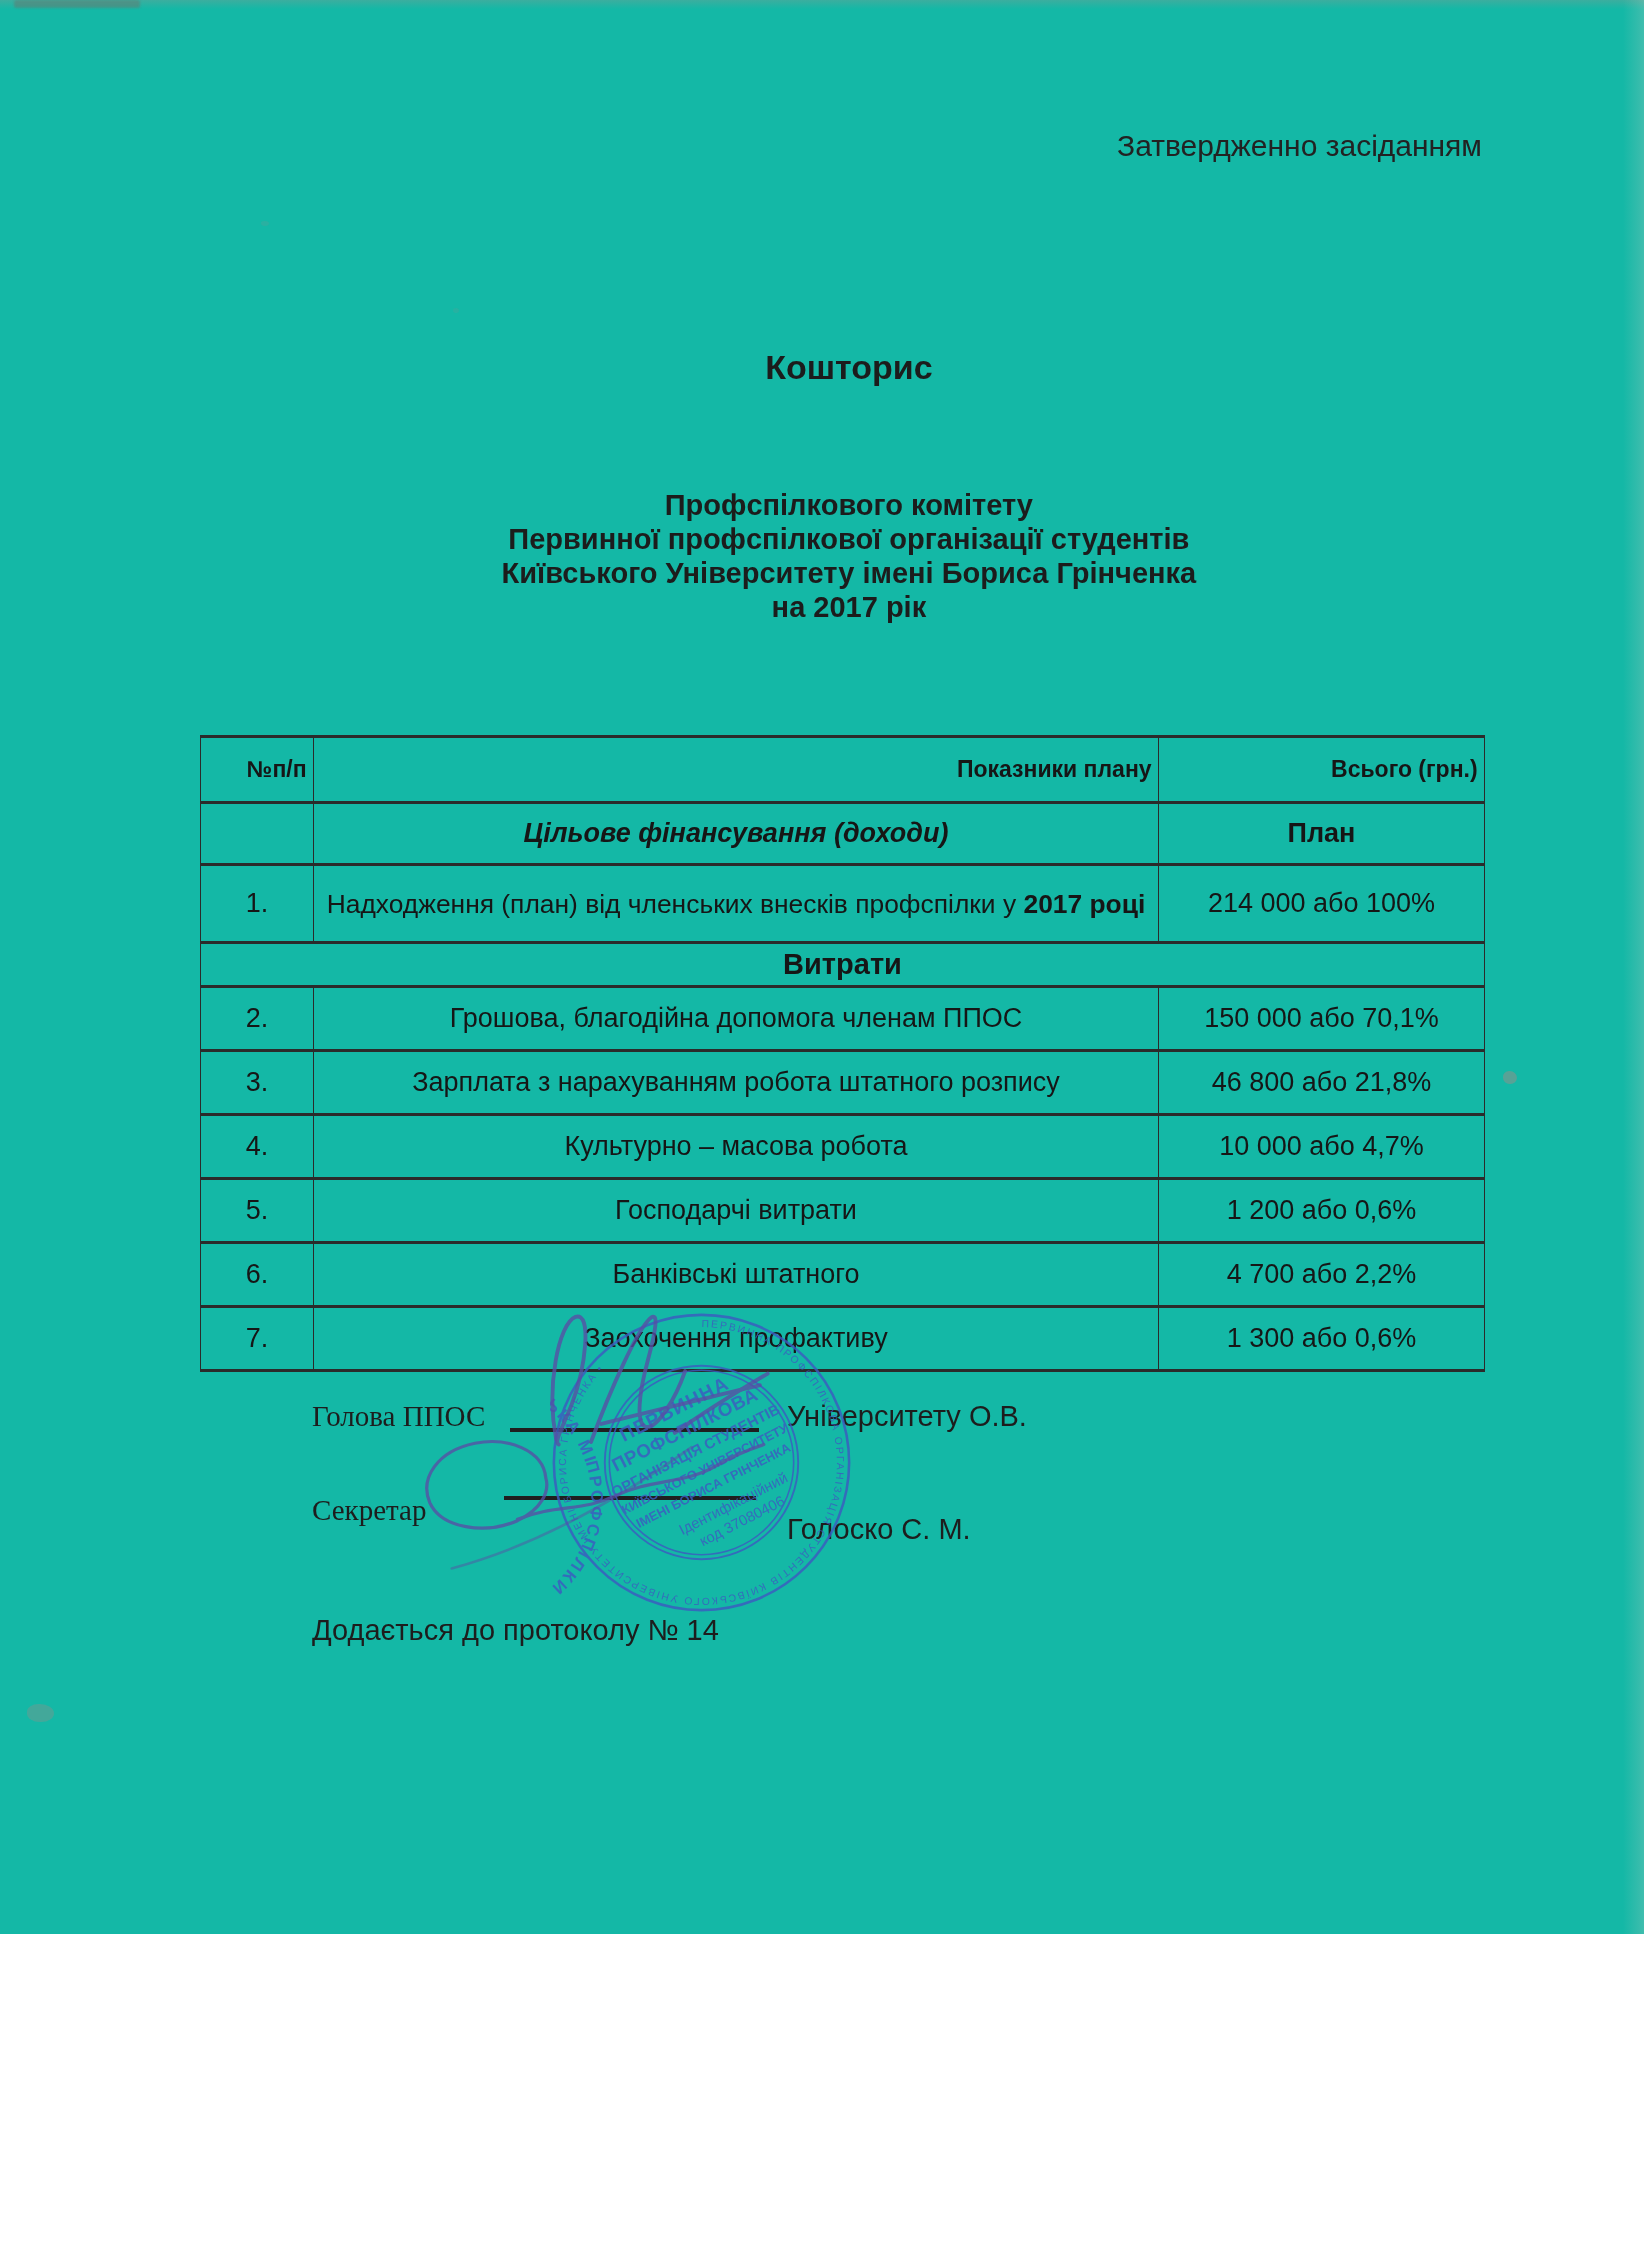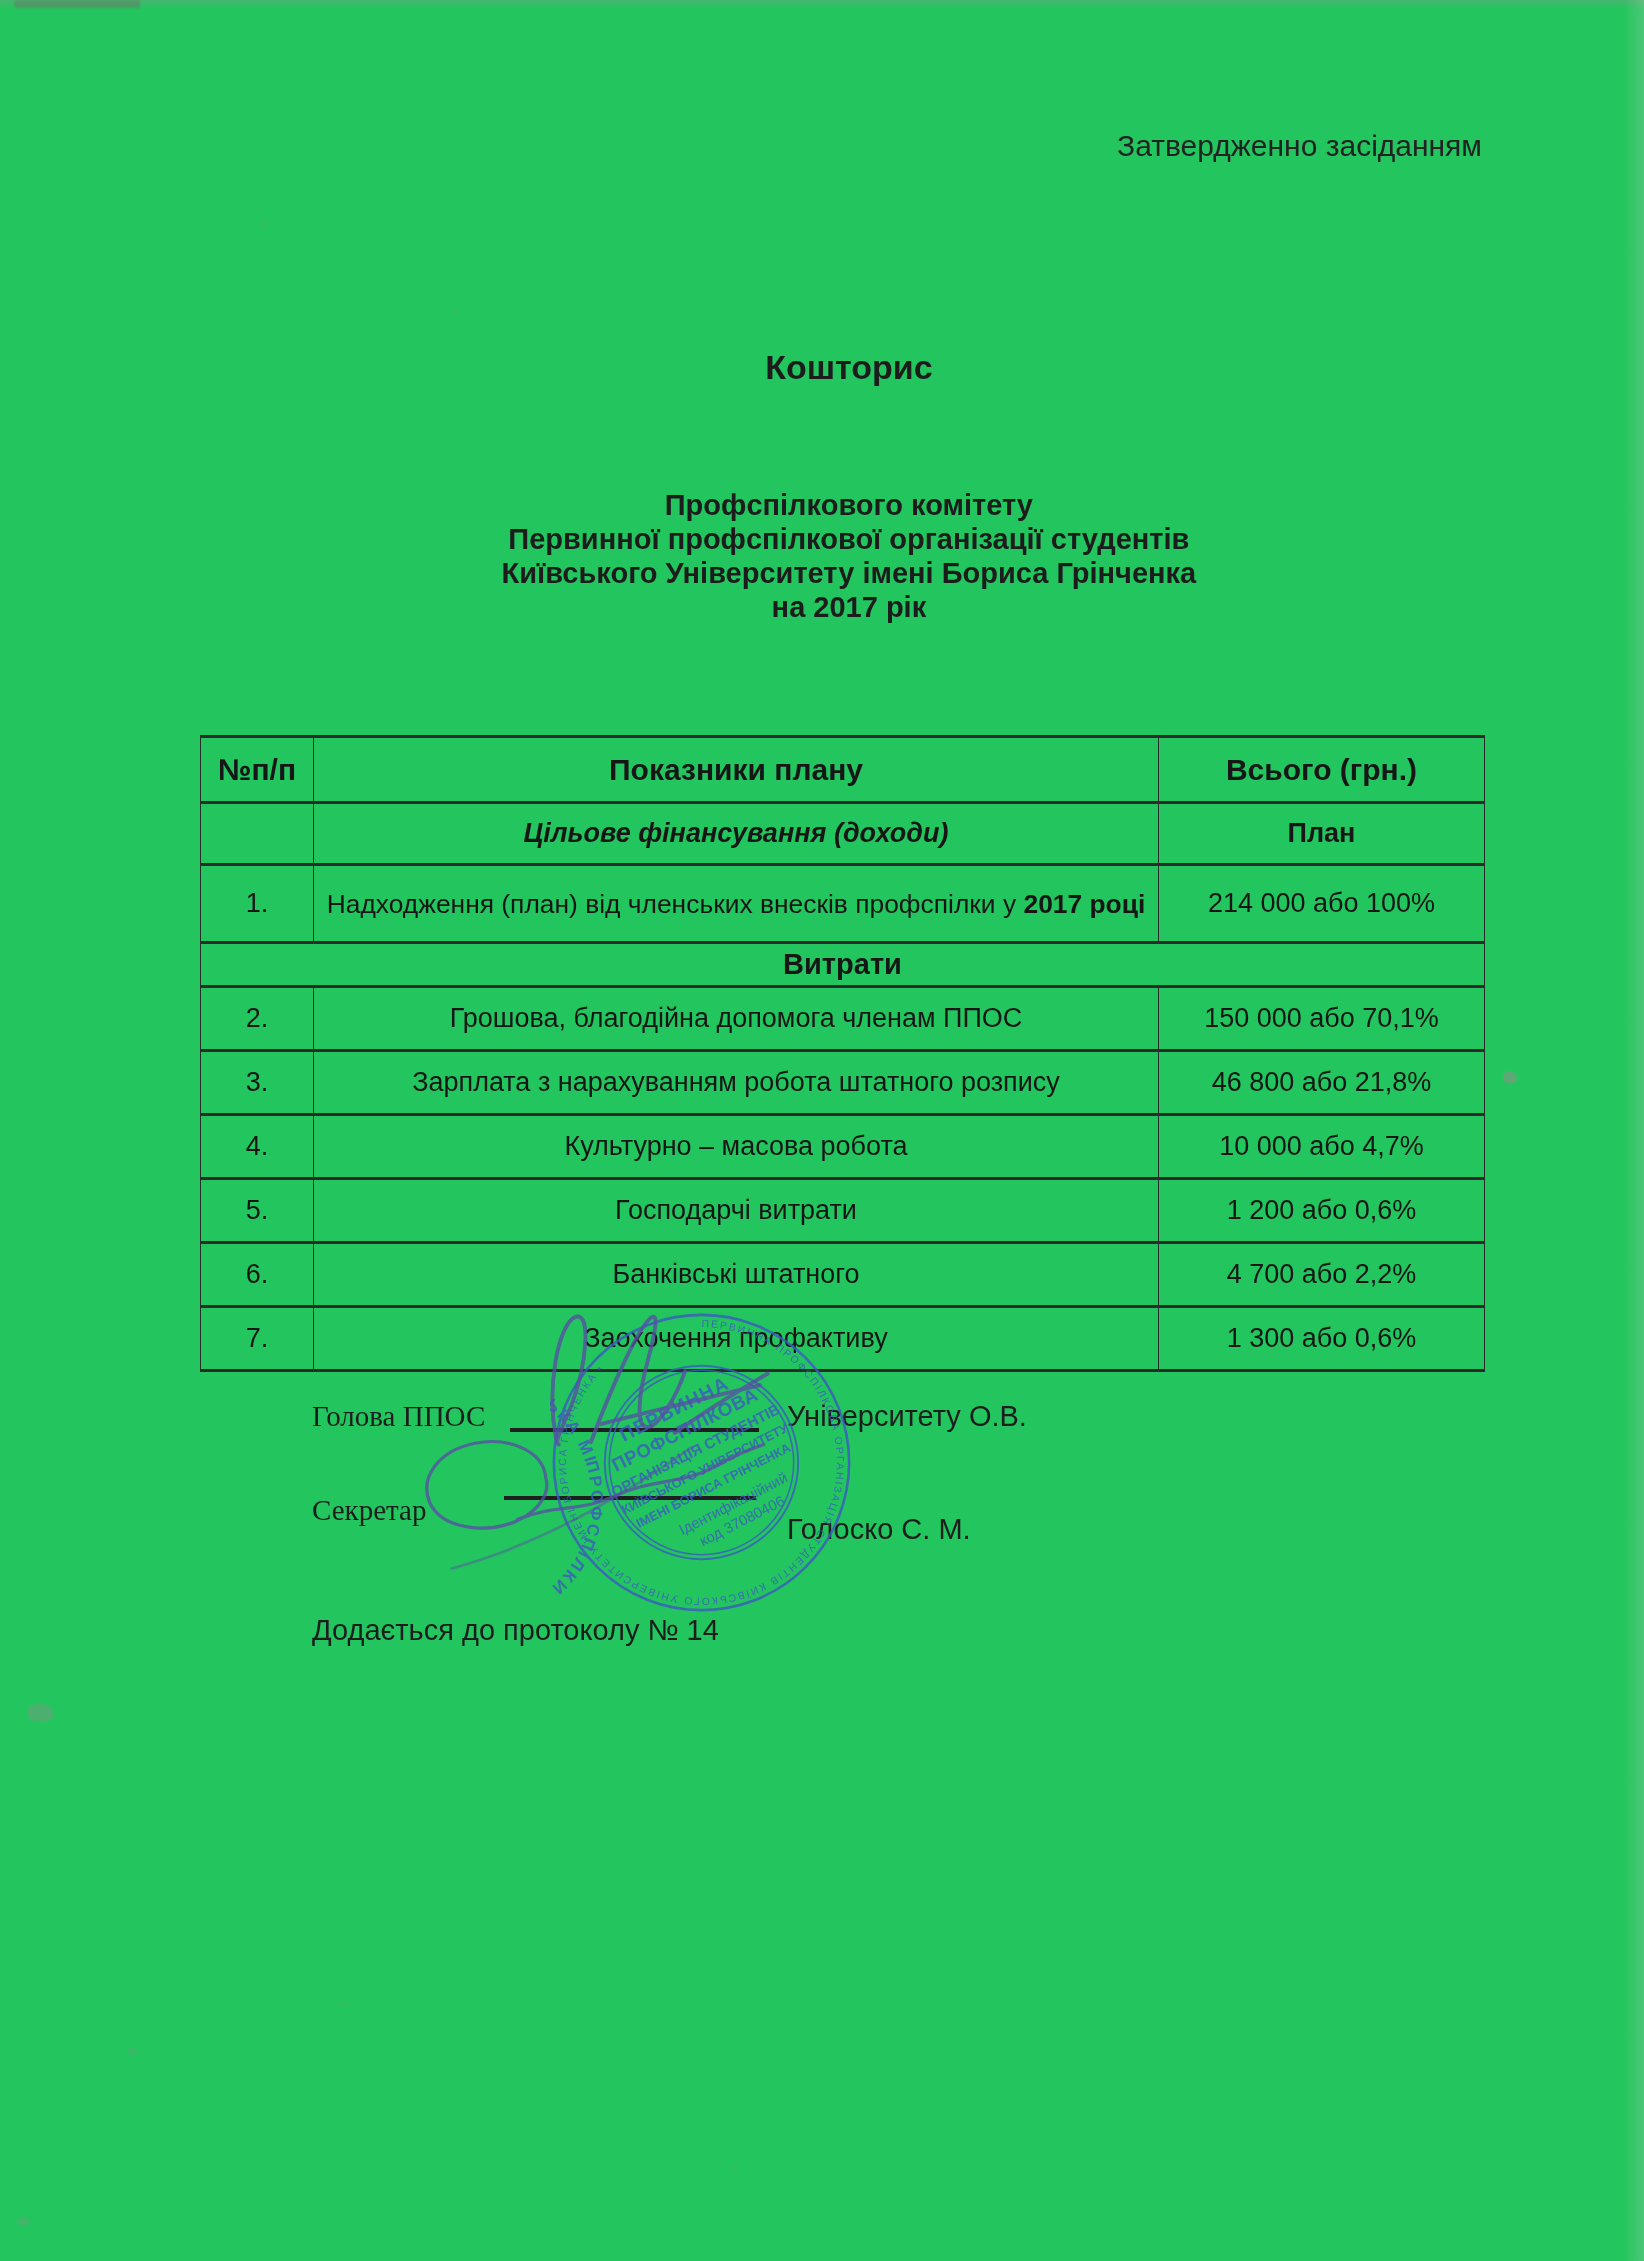--- a/index.html
+++ b/index.html
@@ -1,19 +1,19 @@
 <!DOCTYPE html>
 <html style="font-size:10.3px"><head>
 <meta charset="utf-8">
 <style>
   html,body{margin:0;padding:0;background:#ffffff;}
   .page{
     position:relative;
-    width:1645px;height:2261px;
-    background:#22c55e;
+    width:1645px;height:1934px;
+    background:#14b8a6;
     overflow:hidden;
     font-family:"Liberation Sans", sans-serif;
     color:#1e1e1e;
   }
   
   .edge-top{position:absolute;left:0;top:0;width:100%;height:9px;
     background:linear-gradient(180deg, rgba(150,150,142,.30), rgba(150,150,142,0));}
   .edge-top-dark{position:absolute;left:14px;top:0;width:126px;height:8.4px;
     background:rgba(110,110,104,.45);filter:blur(1.3px);border-radius:2.6px;}
   .edge-right{position:absolute;right:0;top:0;width:22px;height:100%;
@@ -38,21 +38,21 @@
     border-collapse:collapse;table-layout:fixed;
     font-size:27px;color:#161616;
   }
   table.budget td{
     border:1.9px solid #2b2b2b;
     border-top-width:3.2px;border-bottom-width:3.2px;
     text-align:center;vertical-align:middle;
     padding:0 6.4px;
     overflow:hidden;
   }
-  table.budget tr.head td{height:63px;font-weight:bold;font-size:30px;}
+  table.budget tr.head td{height:63px;font-weight:bold;font-size:23px;text-align:right;}
   table.budget tr.subhead td{height:59px;}
   table.budget tr.income td{height:75px;}
   table.budget tr.section td{height:41px;font-weight:bold;font-size:29px;}
   table.budget tr.expense td{height:61px;}
   td.cell-left{text-align:left;padding-left:17px;padding-right:5.2px;}
   .bold-italic{font-weight:bold;font-style:italic;}
   .bold{font-weight:bold;margin-left:8px;}
   tr.income td.cell-left{font-size:26.4px;line-height:34px;}
 
   .sig-label{position:absolute;font-size:29px;color:#1d1d1d;font-family:Liberation Serif, serif;}

